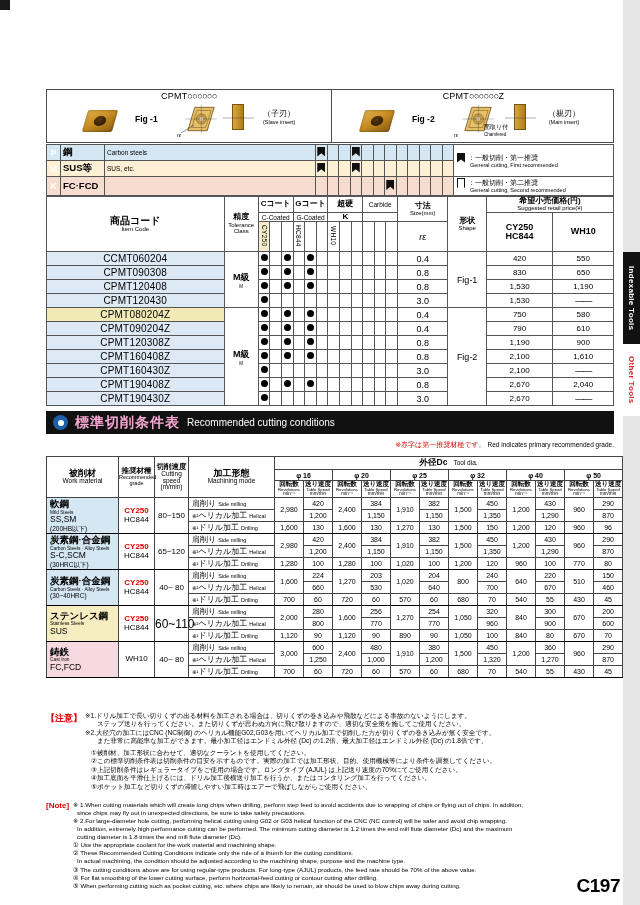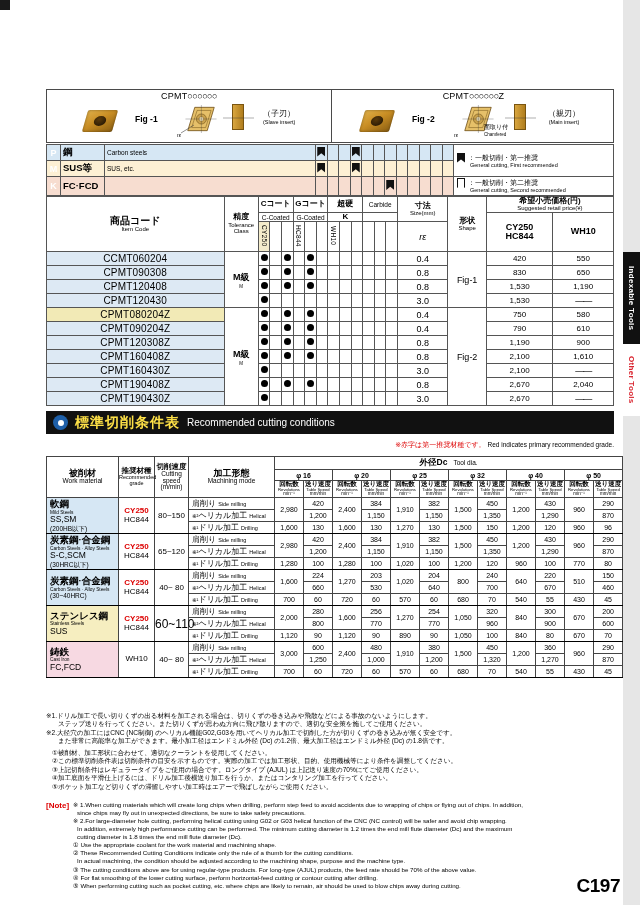--- a/index.html
+++ b/index.html
@@ -111,21 +111,21 @@
   
   .blackbar {
     position:absolute; left:46px; top:411px; width:568px; height:23px;
     background:#111; display:flex; align-items:center; gap:7px; padding-left:7px;
   }
   .blackbar .ring {
     width:15px; height:15px; border-radius:50%; background:#1e5fa8;
     display:flex; align-items:center; justify-content:center;
   }
   .blackbar .ring::after { content:""; width:6px; height:6px; border-radius:50%; background:#fff; }
-  .blackbar .jp { color:#fde047; font-size:14px; font-weight:700; letter-spacing:1px; }
+  .blackbar .jp { color:#f9a8d4; font-size:14px; font-weight:700; letter-spacing:1px; }
   .blackbar .en { color:#fff; font-size:10px; }
 
   .rednote {
     position:absolute; right:26px; top:440px; font-size:7px; color:#d00;
   }
   .rednote .en { color:#000; font-size:6.5px; }
 
   
   .cut {
     position:absolute; left:46px; top:456px; width:568px;
@@ -987,20 +987,21 @@
           <td class="numv" style="border-bottom: 1.6px solid rgb(0, 0, 0);">540</td>
           <td class="numv" style="border-bottom: 1.6px solid rgb(0, 0, 0);">55</td>
           <td class="numv" style="border-bottom: 1.6px solid rgb(0, 0, 0);">430</td>
           <td class="numv" style="border-bottom: 1.6px solid rgb(0, 0, 0);">45</td>
         </tr>
       </tbody>
   </table>
 
   <div class="notes">
     <div class="blk">
+      <span class="note-tag">【注意】</span>
       <div class="note-body" id="notes-jp-body">
           <div>※1.ドリル加工で長い切りくずの出る材料を加工される場合は、切りくずの巻き込みや飛散などによる事故のないようにします。</div>
           <div style="padding-left: 12px;">ステップ送りを行ってください。また切りくずが思わぬ方向に飛び散りますので、適切な安全策を施してご使用ください。</div>
           <div>※2.大径穴の加工にはCNC (NC制御) のヘリカル機能G02,G03を用いてヘリカル加工で切削した方が切りくずの巻き込みが無く安全です。</div>
           <div style="padding-left: 12px;">また非常に高能率な加工ができます。最小加工径はエンドミル外径 (Dc) の1.2倍、最大加工径はエンドミル外径 (Dc) の1.8倍です。</div>
           <div style="padding-top: 3px; padding-left: 6px;">①被削材、加工形状に合わせて、適切なクーラントを使用してください。</div>
           <div style="padding-top: 0px; padding-left: 6px;">②この標準切削条件表は切削条件の目安を示すものです。実際の加工では加工形状、目的、使用機械等により条件を調整してください。</div>
           <div style="padding-top: 0px; padding-left: 6px;">③上記切削条件はレギュラータイプをご使用の場合です。ロングタイプ (AJUL) は上記送り速度の70%にてご使用ください。</div>
           <div style="padding-top: 0px; padding-left: 6px;">④加工底面を平滑仕上げるには、ドリル加工後横送り加工を行うか、またはコンタリング加工を行ってください。</div>
           <div style="padding-top: 0px; padding-left: 6px;">⑤ポケット加工など切りくずの滞留しやすい加工時はエアーで飛ばしながらご使用ください。</div>

